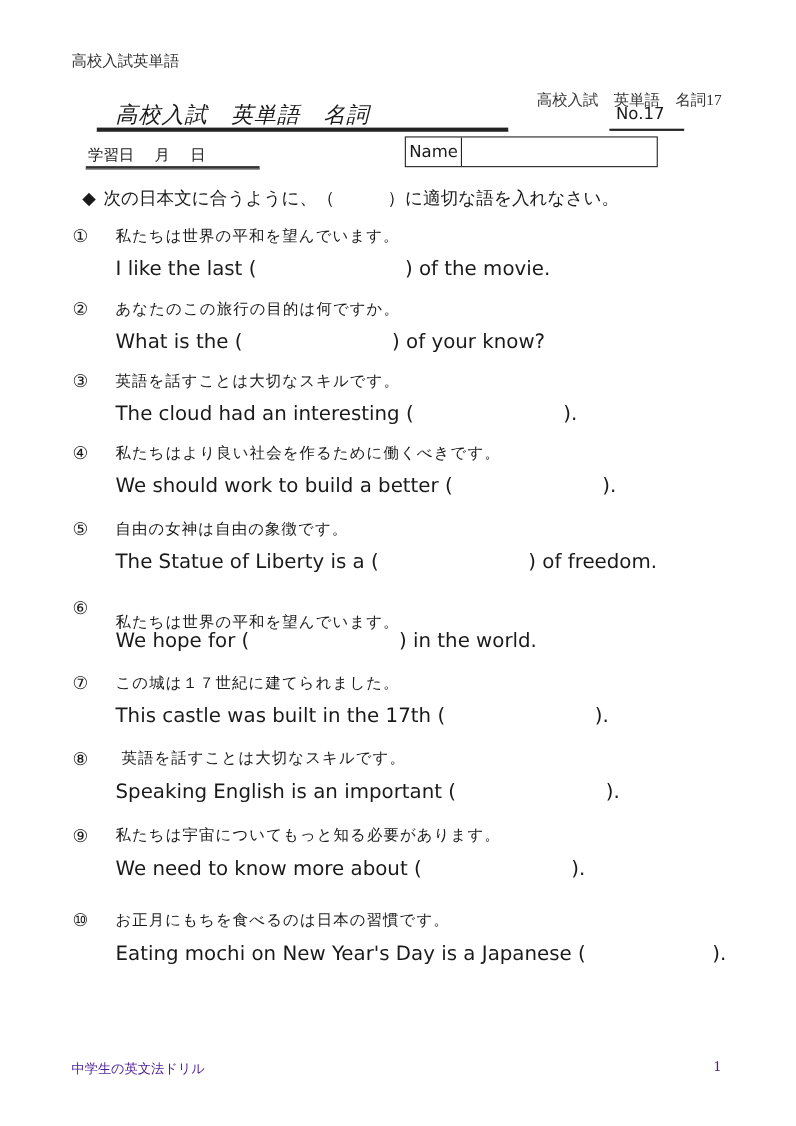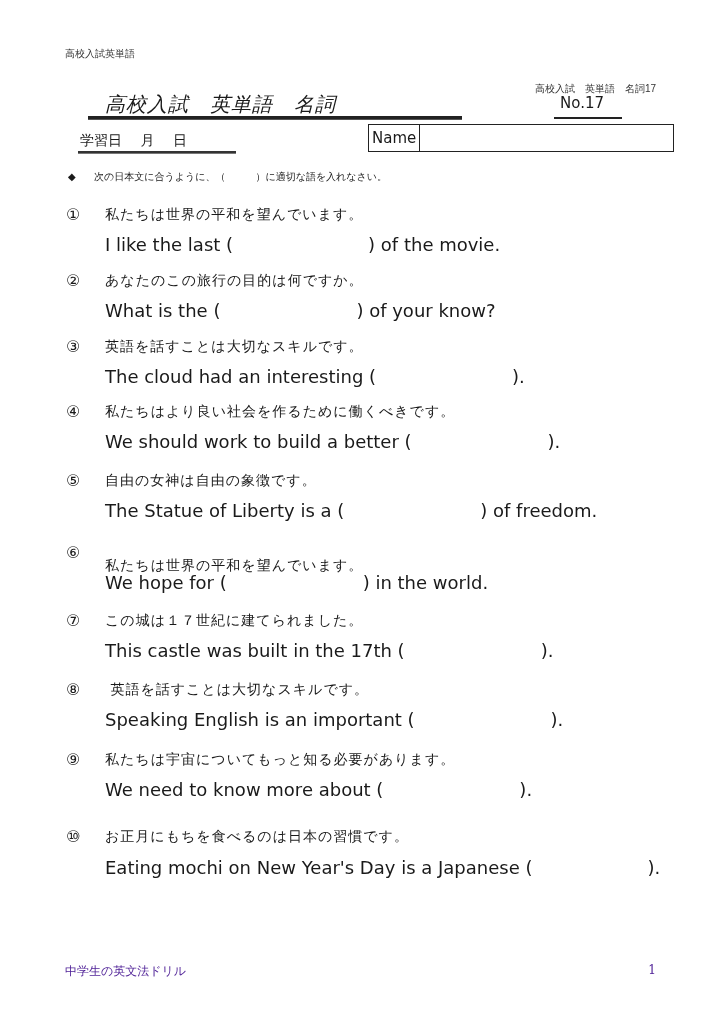--- a/index.html
+++ b/index.html
@@ -1,43 +1,43 @@
 <!DOCTYPE html>
 <html><head>
   <meta charset="utf-8">
   <style>
     html, body { margin: 0; padding: 0; background: #fff; }
     body {
       width: 724px; height: 1024px; position: relative; overflow: hidden;
       font-family: "DejaVu Sans", sans-serif; color: #1a1a1a;
     }
     .abs { position: absolute; }
-    .hdr { font-family: Liberation Sans, sans-serif; font-size: 10px; color: #333; top: 47px; }
+    .hdr { font-family: Liberation Serif, serif; font-size: 14px; color: #333; top: 47px; }
     .hdr-left { left: 65px; }
     .hdr-right { right: 68px; margin-top: 35px; }
     .title {
       left: 105px; top: 91px; font-size: 20px; letter-spacing: 1px; white-space: pre; font-style: italic;
     }
     .title-line {
       left: 88px; top: 116px; width: 374px; height: 3px; background: #222;
       border-bottom: 1px solid #555;
     }
     .no-label { left: 560px; top: 94px; font-size: 15px; }
     .no-line { left: 554px; top: 117px; width: 68px; height: 1.5px; background: #222; }
     .date-row { left: 80px; top: 132px; font-size: 14px; white-space: pre; }
     .date-line { left: 78px; top: 151px; width: 158px; height: 2px; background: #333; border-bottom: 1px solid #777; }
     .name-box {
-      left: 368px; top: 124px; width: 306px; height: 28px; border: 1.5px solid #222;
+      left: 368px; top: 124px; width: 230px; height: 28px; border: 1.5px solid #222;
       box-sizing: border-box; display: flex; align-items: flex-end;
     }
     .name-label {
       font-size: 15px; padding: 0 3px; line-height: 26px; border-right: 1.5px solid #222;
     }
     .name-field { flex: 1; border: none; outline: none; background: transparent; }
-    .instr { left: 68px; top: 170px; font-size: 10px; white-space: pre; }
+    .instr { left: 68px; top: 170px; font-size: 16px; white-space: pre; text-align: center; }
     .instr .diamond { display: inline-block; width: 26px; }
     .q-num { left: 66px; font-size: 16px; }
     .q-jp { left: 105px; font-size: 14px; letter-spacing: 1px; white-space: pre; }
     .q-en { left: 105px; font-size: 18px; white-space: pre; }
     .blank { display: inline-block; }
     .ftr { font-family: "DejaVu Serif", serif; font-size: 12px; color: #4c1d95; top: 963px; }
     .ftr-left { left: 65px; }
     .ftr-right { right: 68px; }
   </style>
 </head>

